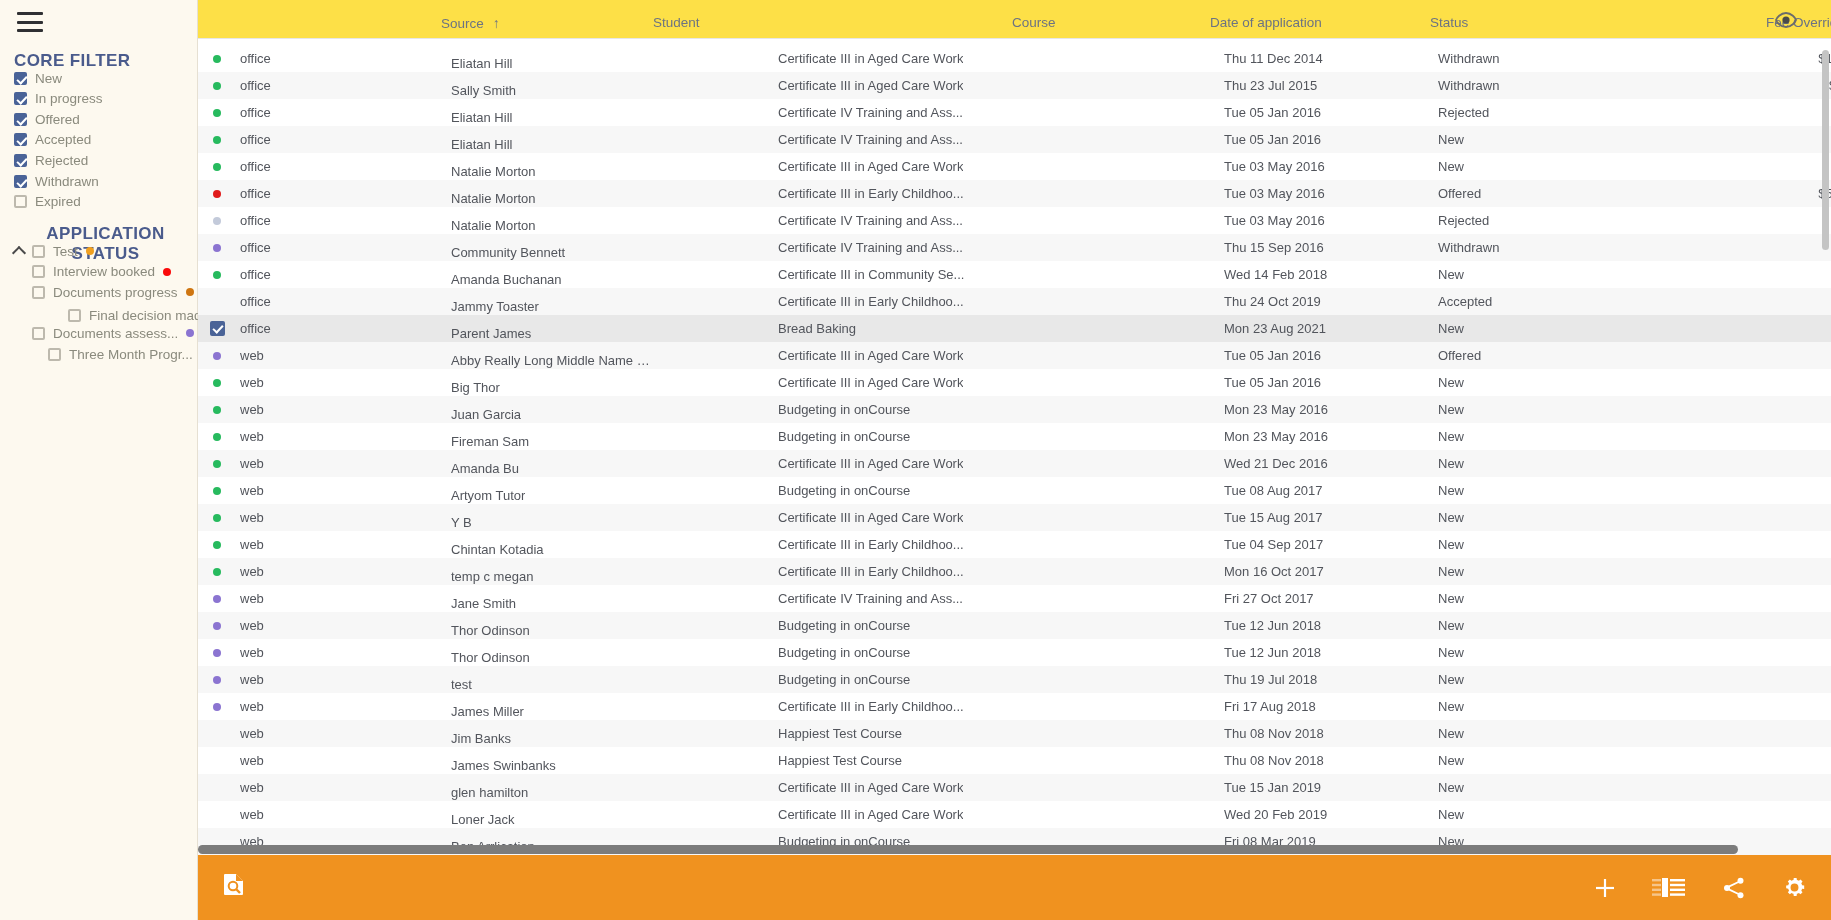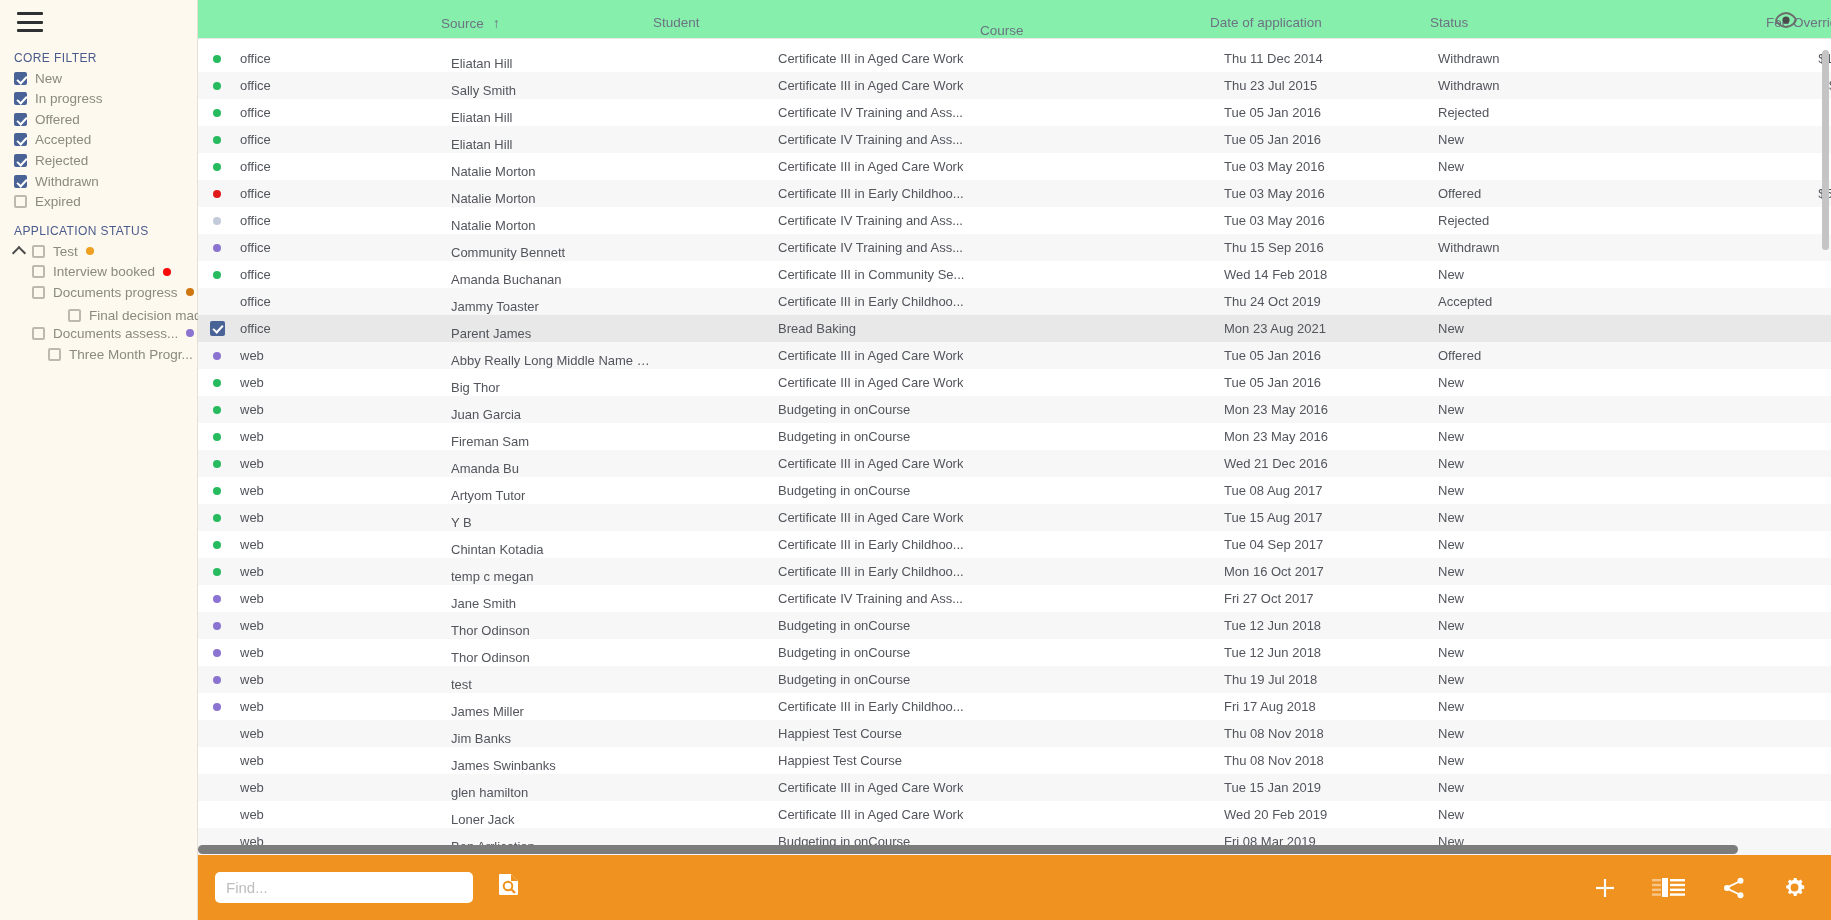--- a/index.html
+++ b/index.html
@@ -21,21 +21,21 @@
   }
   .hamburger {
     position: absolute; left: 17px; top: 12px;
     width: 26px; height: 20px;
     display: flex; flex-direction: column; justify-content: space-between;
     cursor: pointer;
   }
   .hamburger span { display:block; height: 3px; background:#2f3033; border-radius:1px; }
 
   .sec-title {
-    font-size: 12px; font-weight: normal; letter-spacing: .4px;
+    font-size: 17px; font-weight: bold; letter-spacing: .4px;
     color: #4a5b8c; text-transform: uppercase; text-align: center;
   }
   #core-filter-title { position:absolute; left:14px; top:51px; }
   #app-status-title  { position:absolute; left:14px; top:224px; }
 
   .filter-row {
     position: absolute; left: 14px;
     display: flex; align-items: center; gap: 8px;
     height: 18px; cursor: pointer;
   }
@@ -61,21 +61,21 @@
     content:""; position:absolute; left:0; top:3px;
     width:8px; height:8px; border: solid #4a4a4a; border-width: 2px 2px 0 0;
     transform: rotate(-45deg);
   }
 
   
   #main { flex: 1; height: 920px; position: relative; background:#fff; }
 
   #table-head {
     height: 39px; border-bottom: 1px solid #e7e7e7;
-    position: relative; background: #86efac;
+    position: relative; background: #fde047;
   }
   .th {
     position: absolute; top: 15px;
     font-size: 13.5px; color: #6c7382;
     white-space: nowrap;
   }
   .sort-arrow { display:inline-block; margin-left:9px; color:#6c7382; font-size:14px; }
 
   #eye-icon { position:absolute; right: 34px; top: 12px; cursor:pointer; }
 
@@ -219,21 +219,21 @@
           <span class="dot" style="background: rgb(232, 88, 110);"></span>
         </div>
       </div>
   </aside>
 
   <section id="main">
 
     <div id="table-head">
         <div class="th" style="left: 243px;">Source<span class="sort-arrow">↑</span></div>
         <div class="th" style="left: 455px;">Student</div>
-        <div class="th" style="left: 782px; margin-top: 8px;">Course</div>
+        <div class="th" style="left: 814px;">Course</div>
         <div class="th" style="left: 1012px;">Date of application</div>
         <div class="th" style="left: 1232px;">Status</div>
         <div class="th" style="left: 1568px;">Fee Override</div>
       </div>
 
     <div id="eye-icon">
       <svg width="22" height="16" viewBox="0 0 22 16">
         <path d="M11 1C5.5 1 1.5 6 1 8c.5 2 4.5 7 10 7s9.5-5 10-7c-.5-2-4.5-7-10-7z" fill="none" stroke="#6b6b6b" stroke-width="1.8"></path>
         <circle cx="11" cy="8" r="3.6" fill="#4a4a4a"></circle>
       </svg>
@@ -561,21 +561,20 @@
           </div>
         </div>
     </div>
 
     <div id="vscroll"></div>
     <div id="hscroll-track">
       <div id="hscroll"></div>
     </div>
 
     <div id="bottom-bar">
-      <input id="find-input" type="text" placeholder="Find..." style="">
 
       <div id="adv-search-icon">
         <svg width="24" height="26" viewBox="0 0 24 26">
           <path d="M3 1h11l7 7v13a1 1 0 0 1-1 1H3a1 1 0 0 1-1-1V2a1 1 0 0 1 1-1z" fill="#ffffff"></path>
           <path d="M14 1l7 7h-7z" fill="#f0921f"></path>
           <circle cx="11" cy="13" r="4.3" fill="none" stroke="#f0921f" stroke-width="2"></circle>
           <line x1="14" y1="16" x2="18" y2="20" stroke="#f0921f" stroke-width="2.4"></line>
         </svg>
       </div>
 

